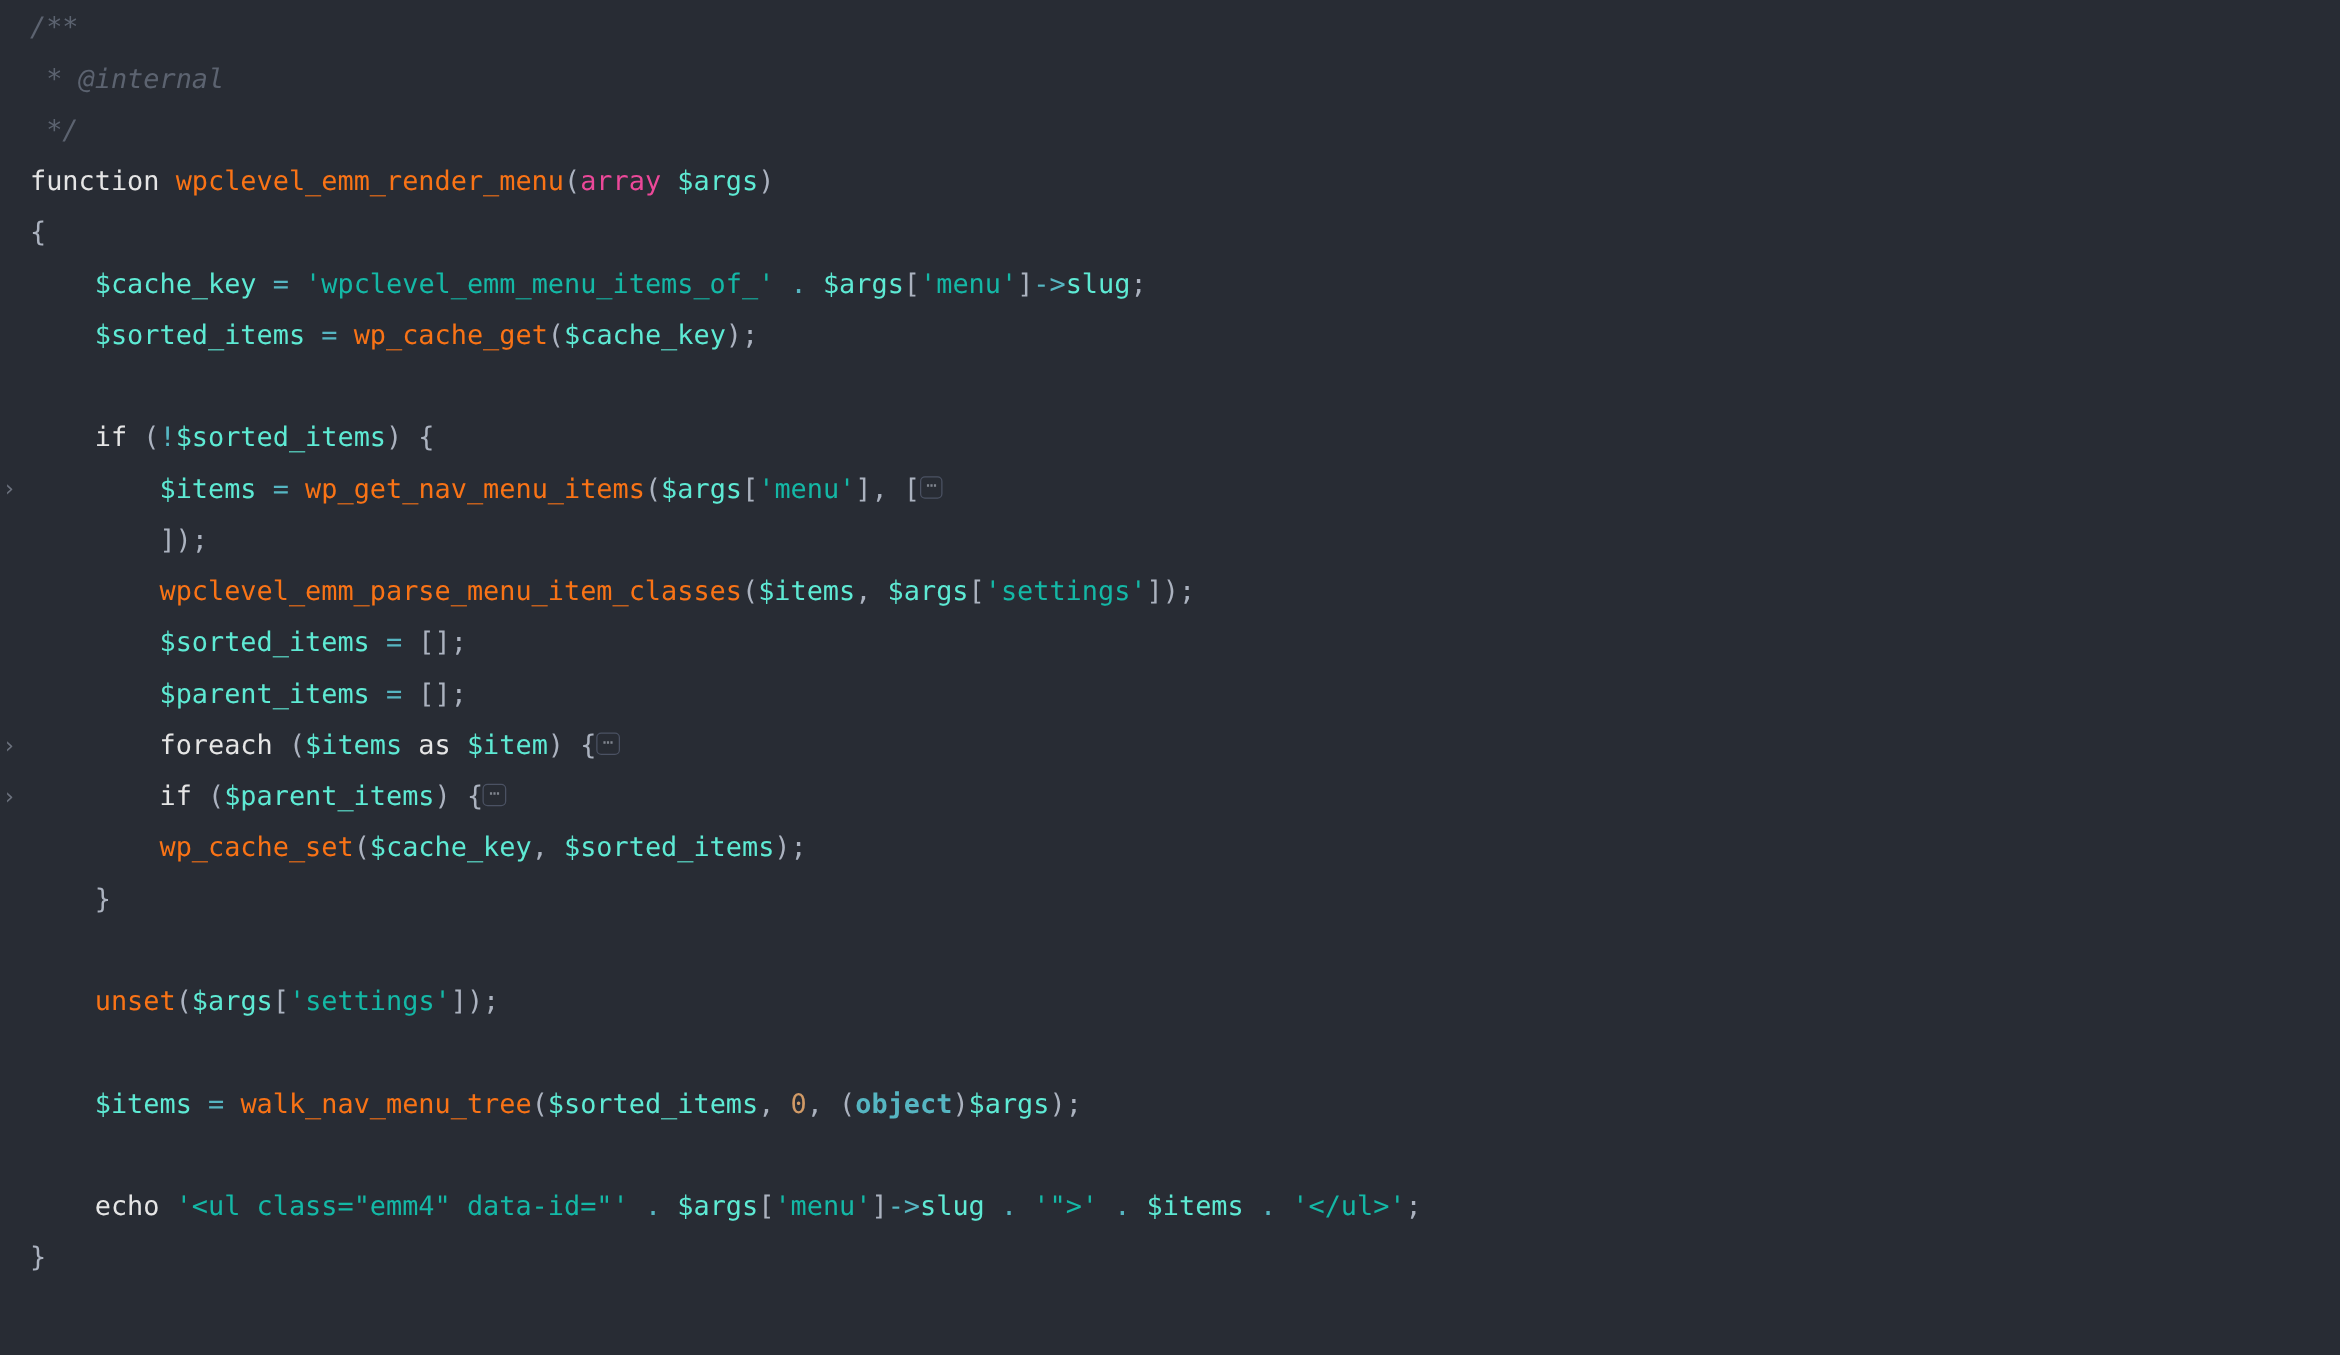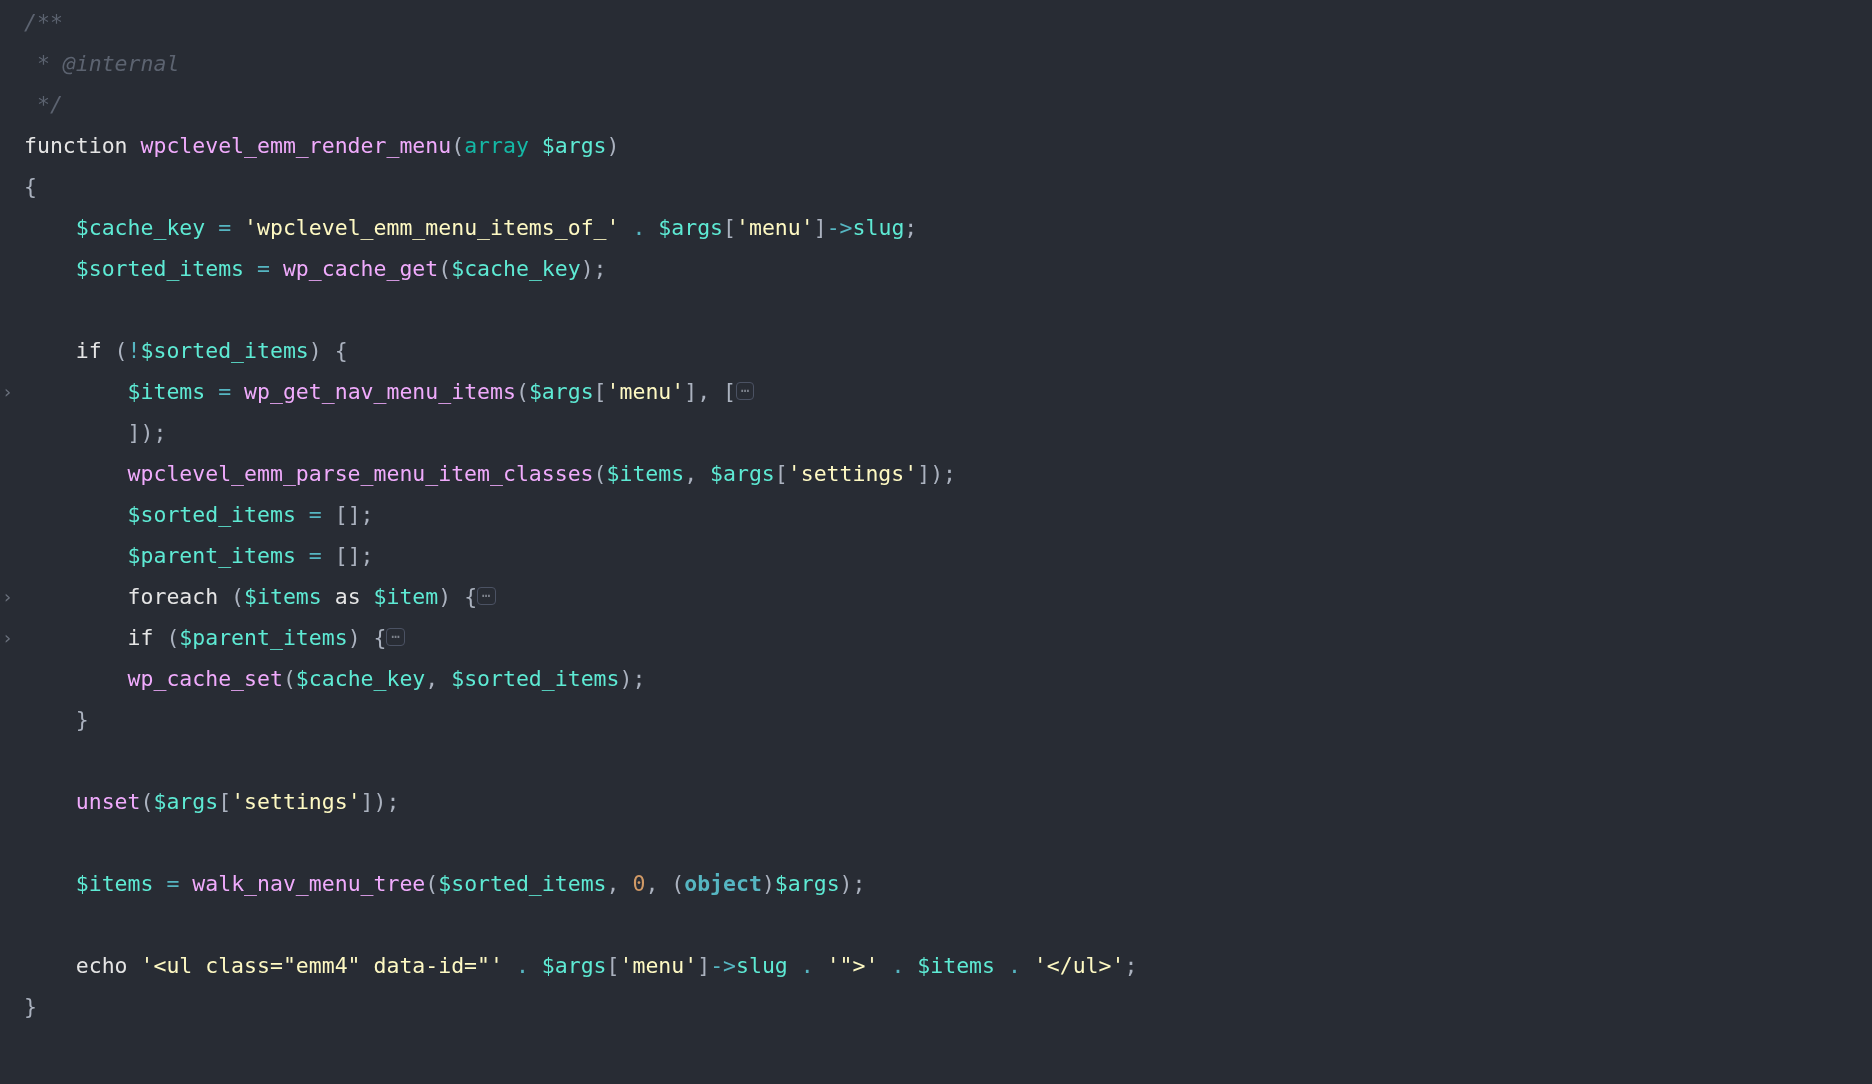--- a/index.html
+++ b/index.html
@@ -32,24 +32,24 @@
   }
   .codecell {
     display: inline-block;
     vertical-align: top;
   }
   .row {
     height: 41px;
   }
   .c-comment { color: #5c6370; font-style: italic; }
   .c-kw      { color: #e5e5e5; } 
-  .c-fn      { color: #f0abfc; } 
-  .c-type    { color: #14b8a6; } 
+  .c-fn      { color: #f97316; } 
+  .c-type    { color: #ec4899; } 
   .c-var     { color: #5eead4; } 
-  .c-str     { color: #fef9c3; } 
+  .c-str     { color: #14b8a6; } 
   .c-num     { color: #d19a66; } 
   .c-text    { color: #abb2bf; }
   .c-op      { color: #56b6c2; } 
   .c-obj     { color: #56b6c2; font-weight: bold; }
   .fold-box {
     display: inline-block;
     font-size: 14px;
     vertical-align: middle;
     color: #7f848e;
     border: 1px solid #4b5263;

